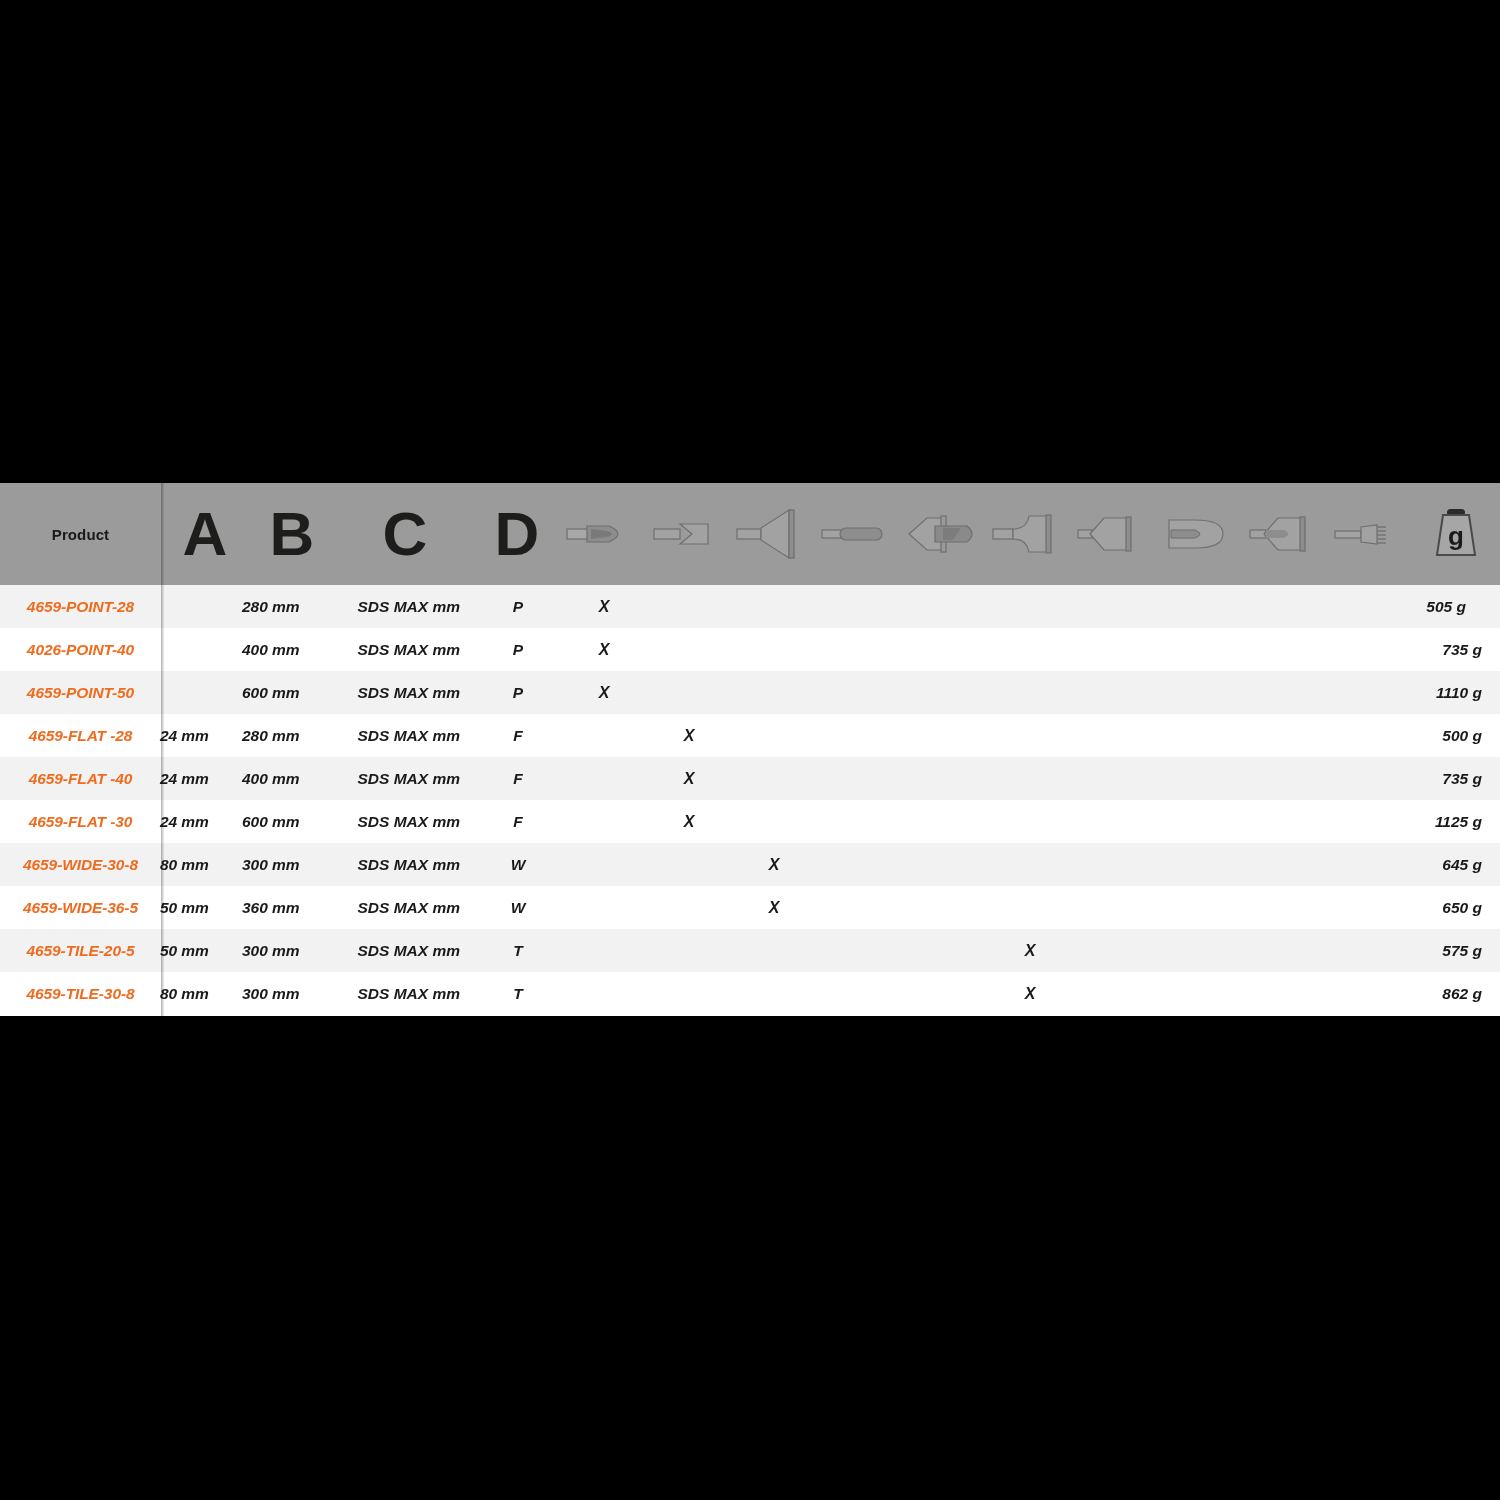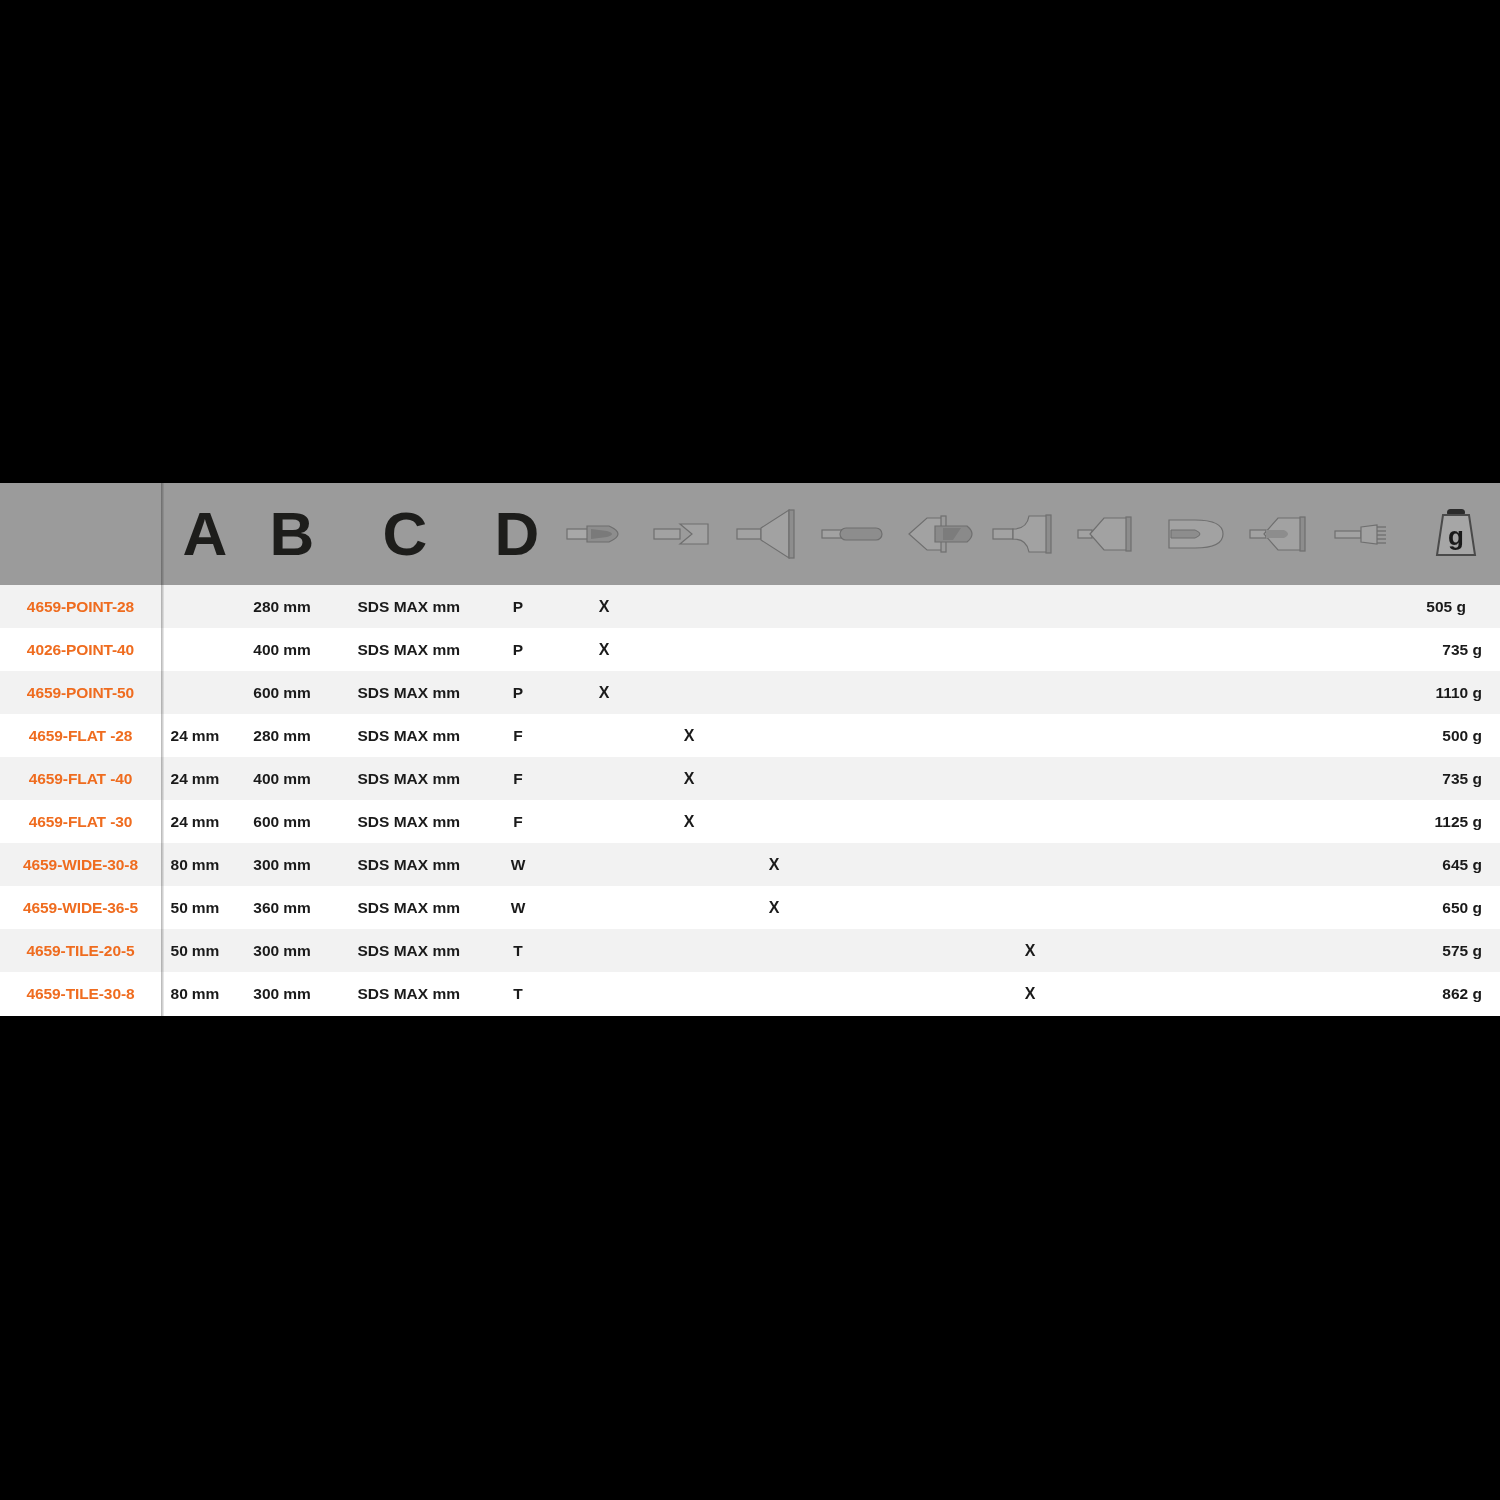--- a/index.html
+++ b/index.html
@@ -84,20 +84,21 @@
     justify-content: center;
   }
   .icon-head svg { display: block; }
 
   
   .tbody { position: relative; }
   .row {
     position: relative;
     height: 43px;
     background: #ffffff;
+    font-style: italic;
   }
   .row.odd { background: #f2f2f2; }
   .row .cell {
     position: absolute;
     top: 0;
     height: 43px;
     display: flex;
     align-items: center;
     font-size: 15.5px;
     font-weight: 700;
@@ -106,21 +107,21 @@
   }
   .cell.product {
     left: 0;
     width: 161px;
     justify-content: center;
     color: #ef6c1f;
     font-size: 15.5px;
     font-weight: 700;
     letter-spacing: -.1px;
   }
-  .cell.num { justify-content: center; }
+  .cell.num { justify-content: flex-start; }
   .cell.txt { justify-content: flex-end; }
   .cell.mid { justify-content: center; }
   .cell.mark {
     justify-content: center;
     font-size: 16px;
     font-weight: 700;
   }
   .cell.weight {
     right: 18px;
     justify-content: flex-end;
@@ -129,20 +130,23 @@
   }
   .unit { font-weight: 600; margin-left: 4px; }
 </style>
 </head>
 <body>
 
 <div id="spec-table">
 
   <div class="thead">
 
+    <div class="thead-product">
+      <span>Product</span>
+    </div>
 
     <div class="abcd" style="left:175px;width:60px;">
       <span>A</span>
     </div>
     <div class="abcd" style="left:262px;width:60px;">
       <span>B</span>
     </div>
     <div class="abcd" style="left:375px;width:60px;">
       <span>C</span>
     </div>

